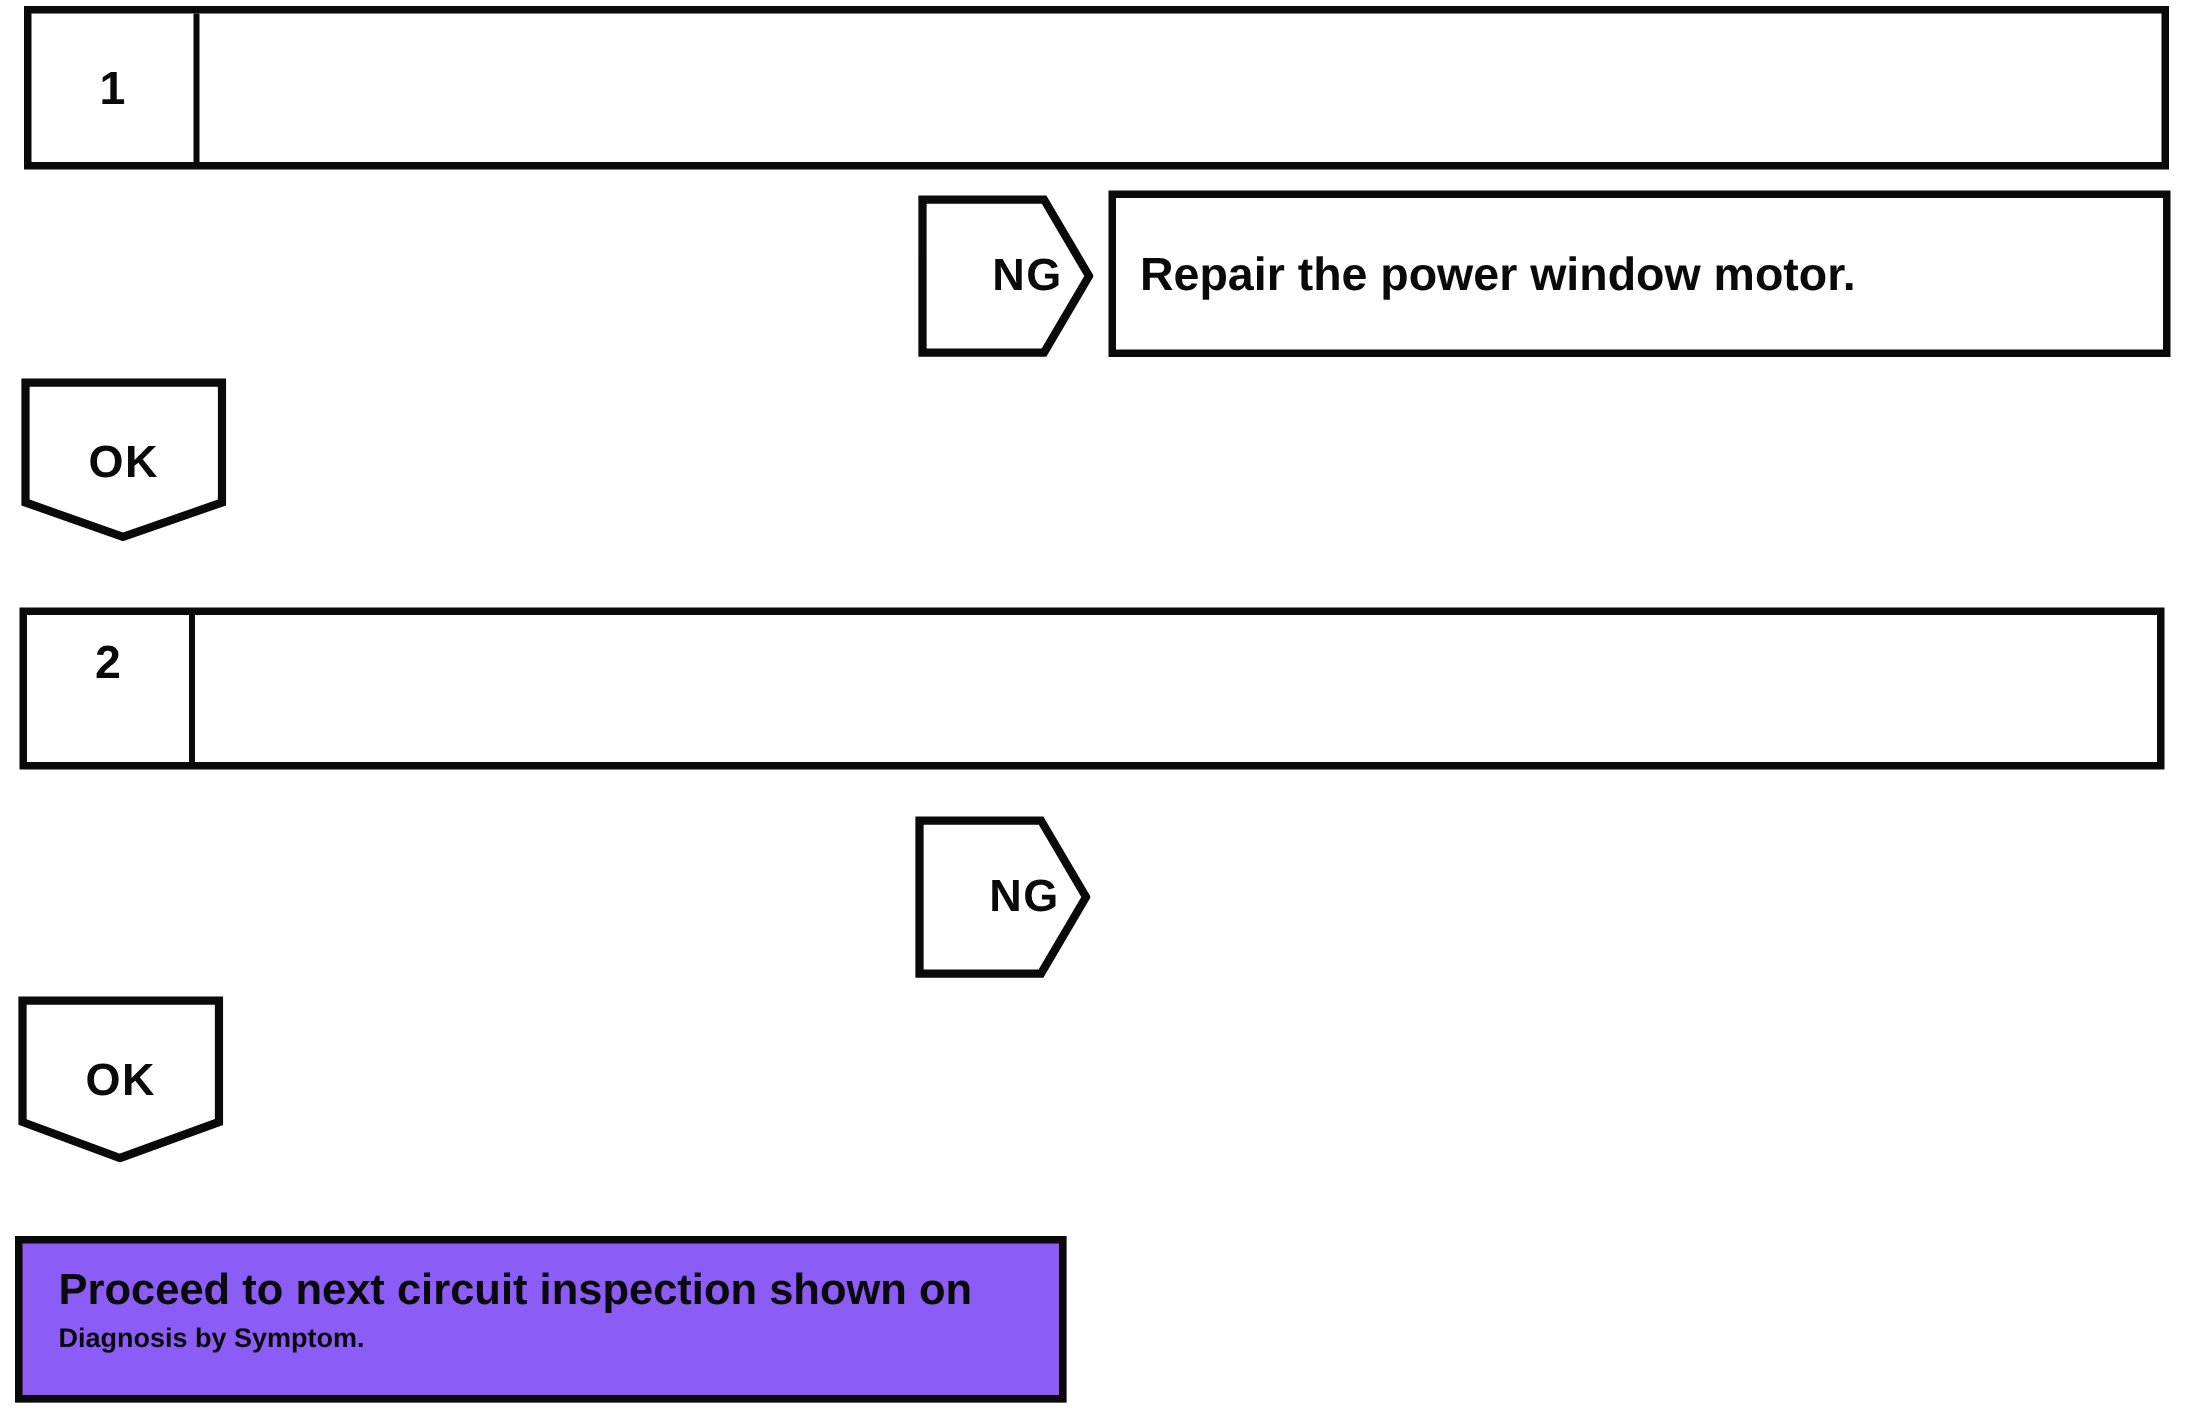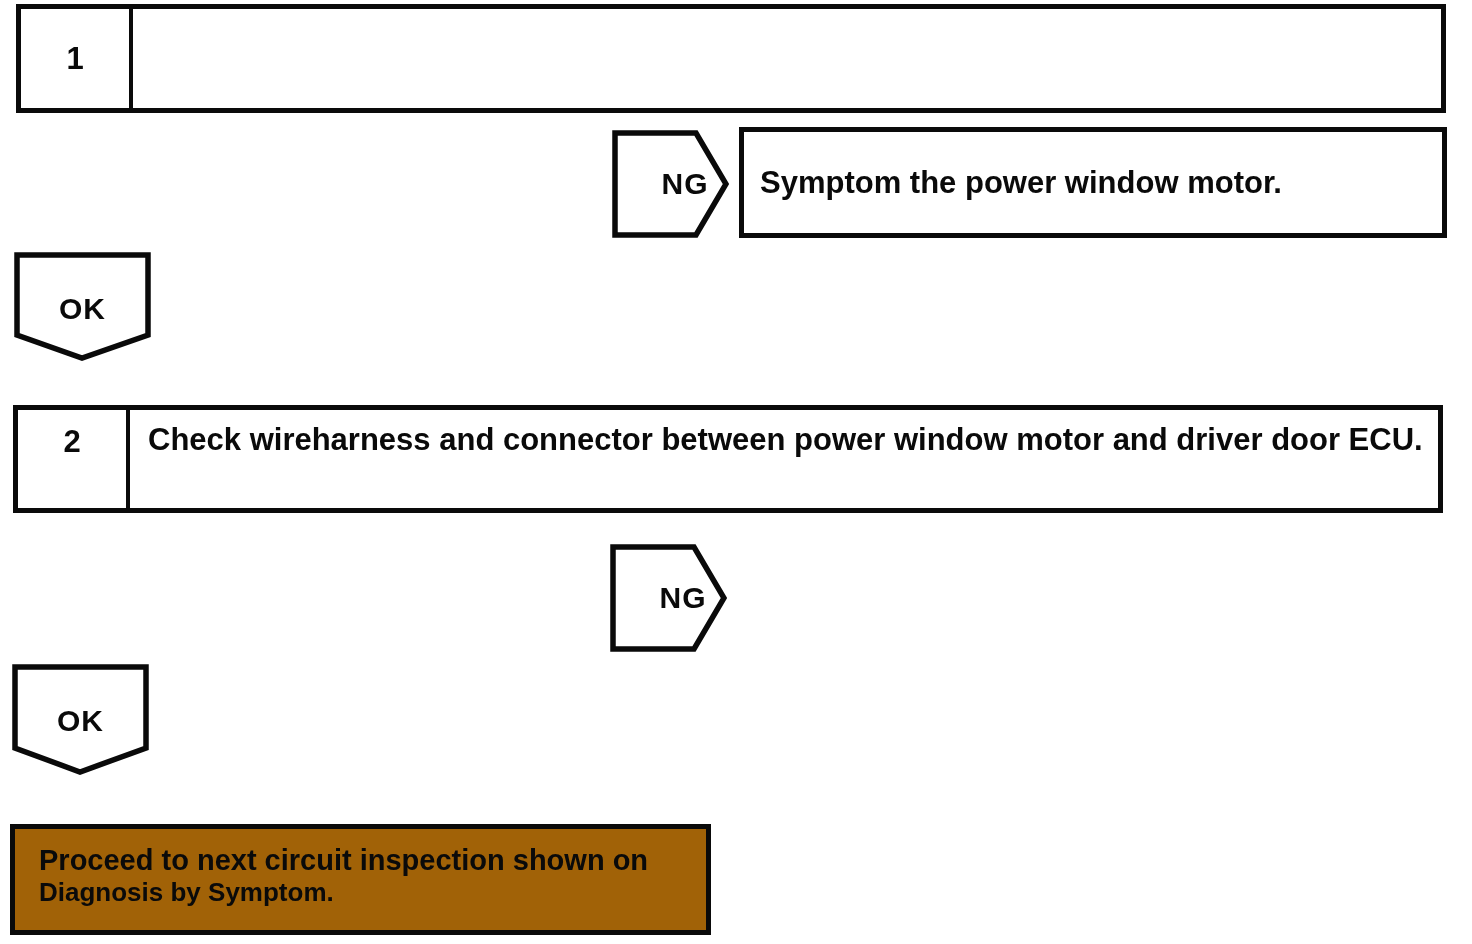--- a/index.html
+++ b/index.html
@@ -81,30 +81,30 @@
     font-size: 30px;
     font-weight: 700;
     letter-spacing: 1px;
   }
   .ng-label { left: 0; top: 0; width: 88px; height: 100%; margin-left: 29px; }
   .ok-label { left: 0; top: 16px; width: 100%; height: 82px; }
 
   
   .terminal-box {
     border: 5px solid #0a0a0a;
-    background: #a16207;
+    background: #8b5cf6;
     padding: 14px 12px 0 24px;
   }
   .terminal-line-1 {
     font-size: 29px;
     font-weight: 700;
     line-height: 34px;
   }
   .terminal-line-2 {
-    font-size: 26px;
+    font-size: 18px;
     font-weight: 700;
     line-height: 31px;
   }
 </style>
 </head>
 <body>
 
 <div class="page">
 
   <div class="abs step-box" style="left:16px; top:4px; width:1430px; height:109px;">
@@ -112,35 +112,32 @@
   </div>
 
   <div class="abs connector" style="left:612px; top:130px; width:117px; height:108px;">
     <svg width="117" height="108" viewBox="0 0 117 108">
       <polygon points="3,3 84,3 114,54 84,105 3,105" fill="#ffffff" stroke="#0a0a0a" stroke-width="5.5" stroke-linejoin="miter"></polygon>
     </svg>
     <div class="shape-label ng-label">NG</div>
   </div>
 
   <div class="abs action-box" style="left:739px; top:127px; width:708px; height:111px;">
-    <span>Symptom the power window motor.</span>
+    <span>Repair the power window motor.</span>
   </div>
 
   <div class="abs connector" style="left:14px; top:252px; width:137px; height:109px;">
     <svg width="137" height="109" viewBox="0 0 137 109">
       <polygon points="3,3 134,3 134,83 68,106 3,83" fill="#ffffff" stroke="#0a0a0a" stroke-width="5.5" stroke-linejoin="miter"></polygon>
     </svg>
     <div class="shape-label ok-label">OK</div>
   </div>
 
   <div class="abs step-box top-align" style="left:13px; top:405px; width:1430px; height:108px;">
     <div class="step-num">2</div>
-    <div class="step-text">
-      <span class="wrapbound">Check wireharness and connector between power window motor and driver door ECU.</span>
-    </div>
   </div>
 
   <div class="abs connector" style="left:610px; top:544px; width:117px; height:108px;">
     <svg width="117" height="108" viewBox="0 0 117 108">
       <polygon points="3,3 84,3 114,54 84,105 3,105" fill="#ffffff" stroke="#0a0a0a" stroke-width="5.5" stroke-linejoin="miter"></polygon>
     </svg>
     <div class="shape-label ng-label">NG</div>
   </div>
 
 

